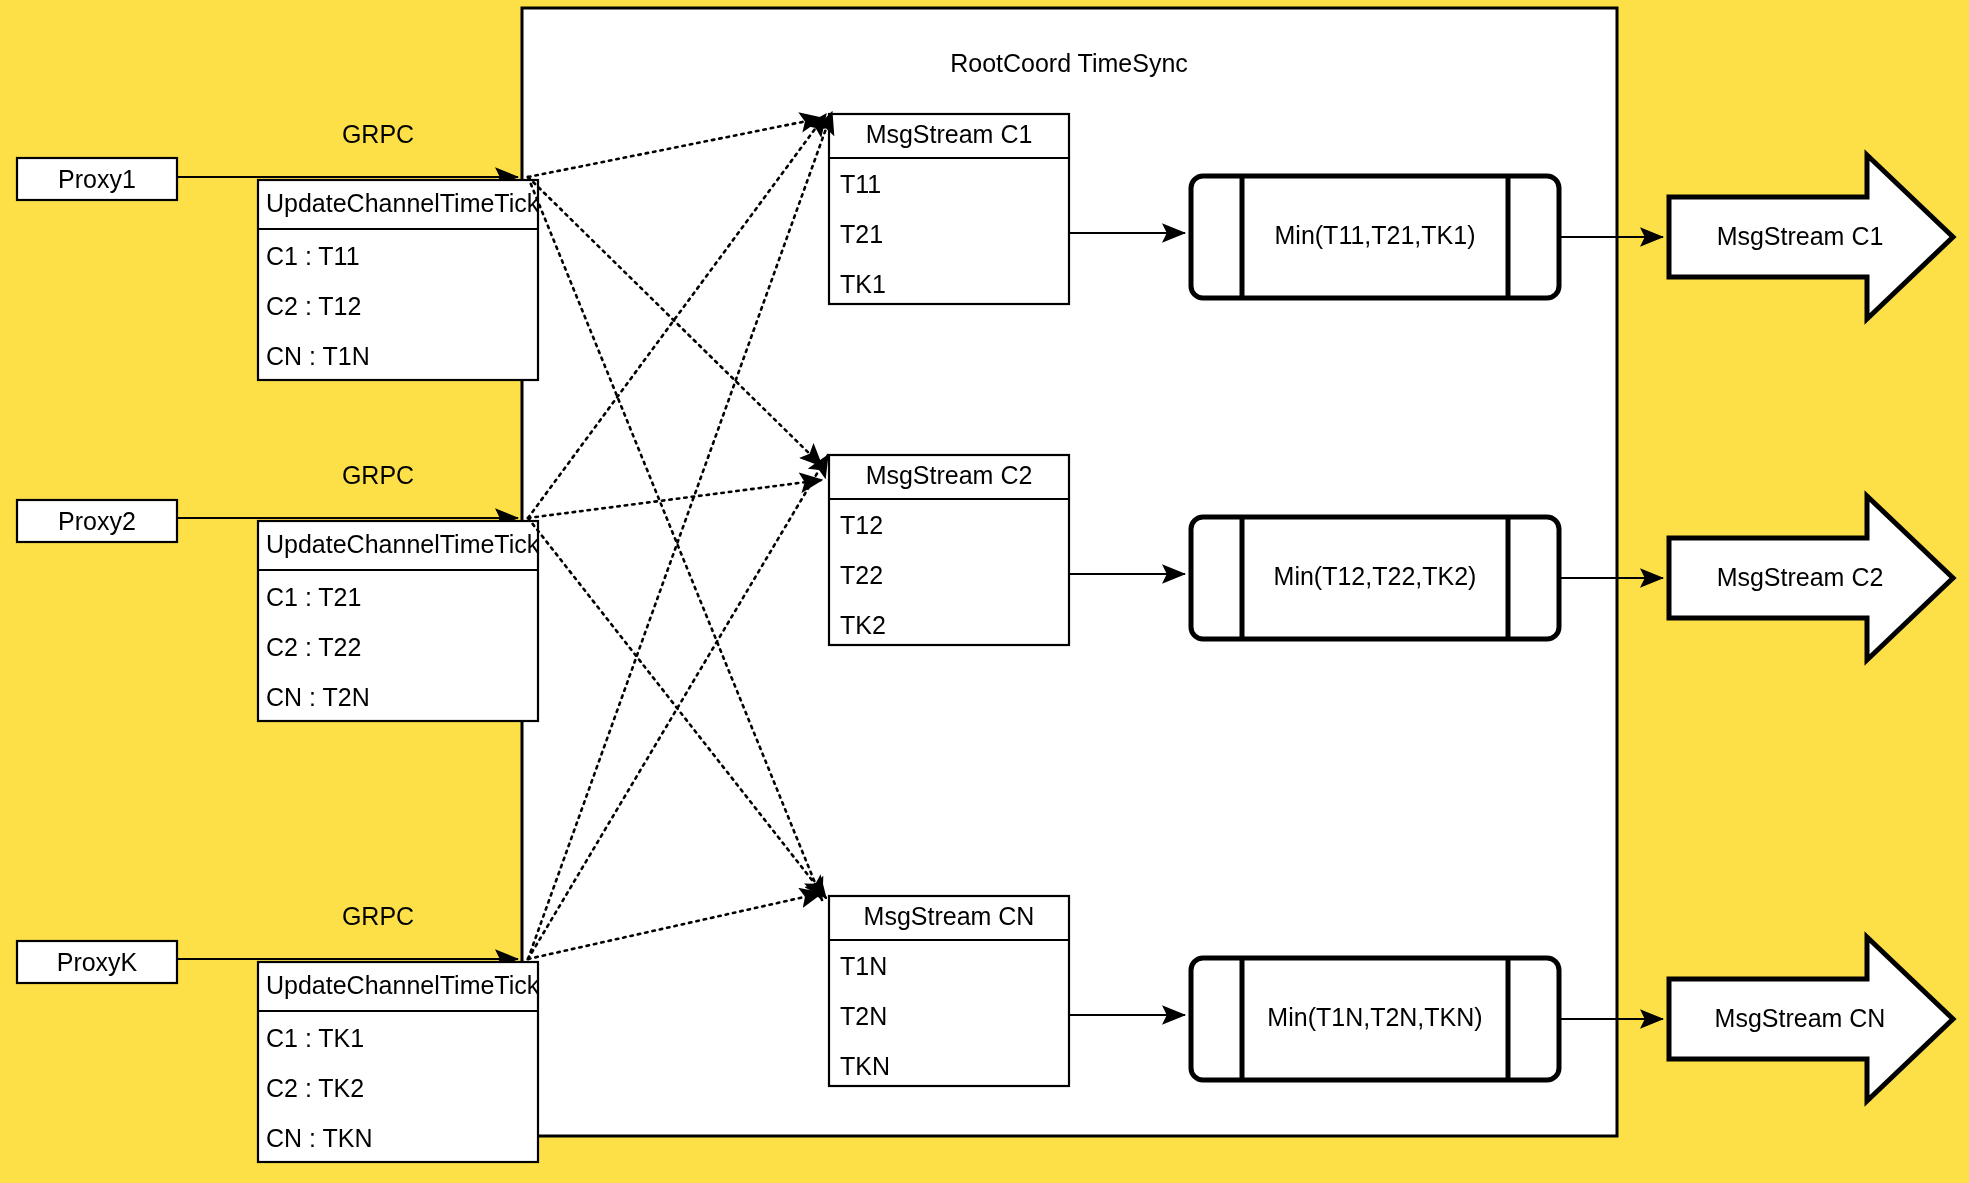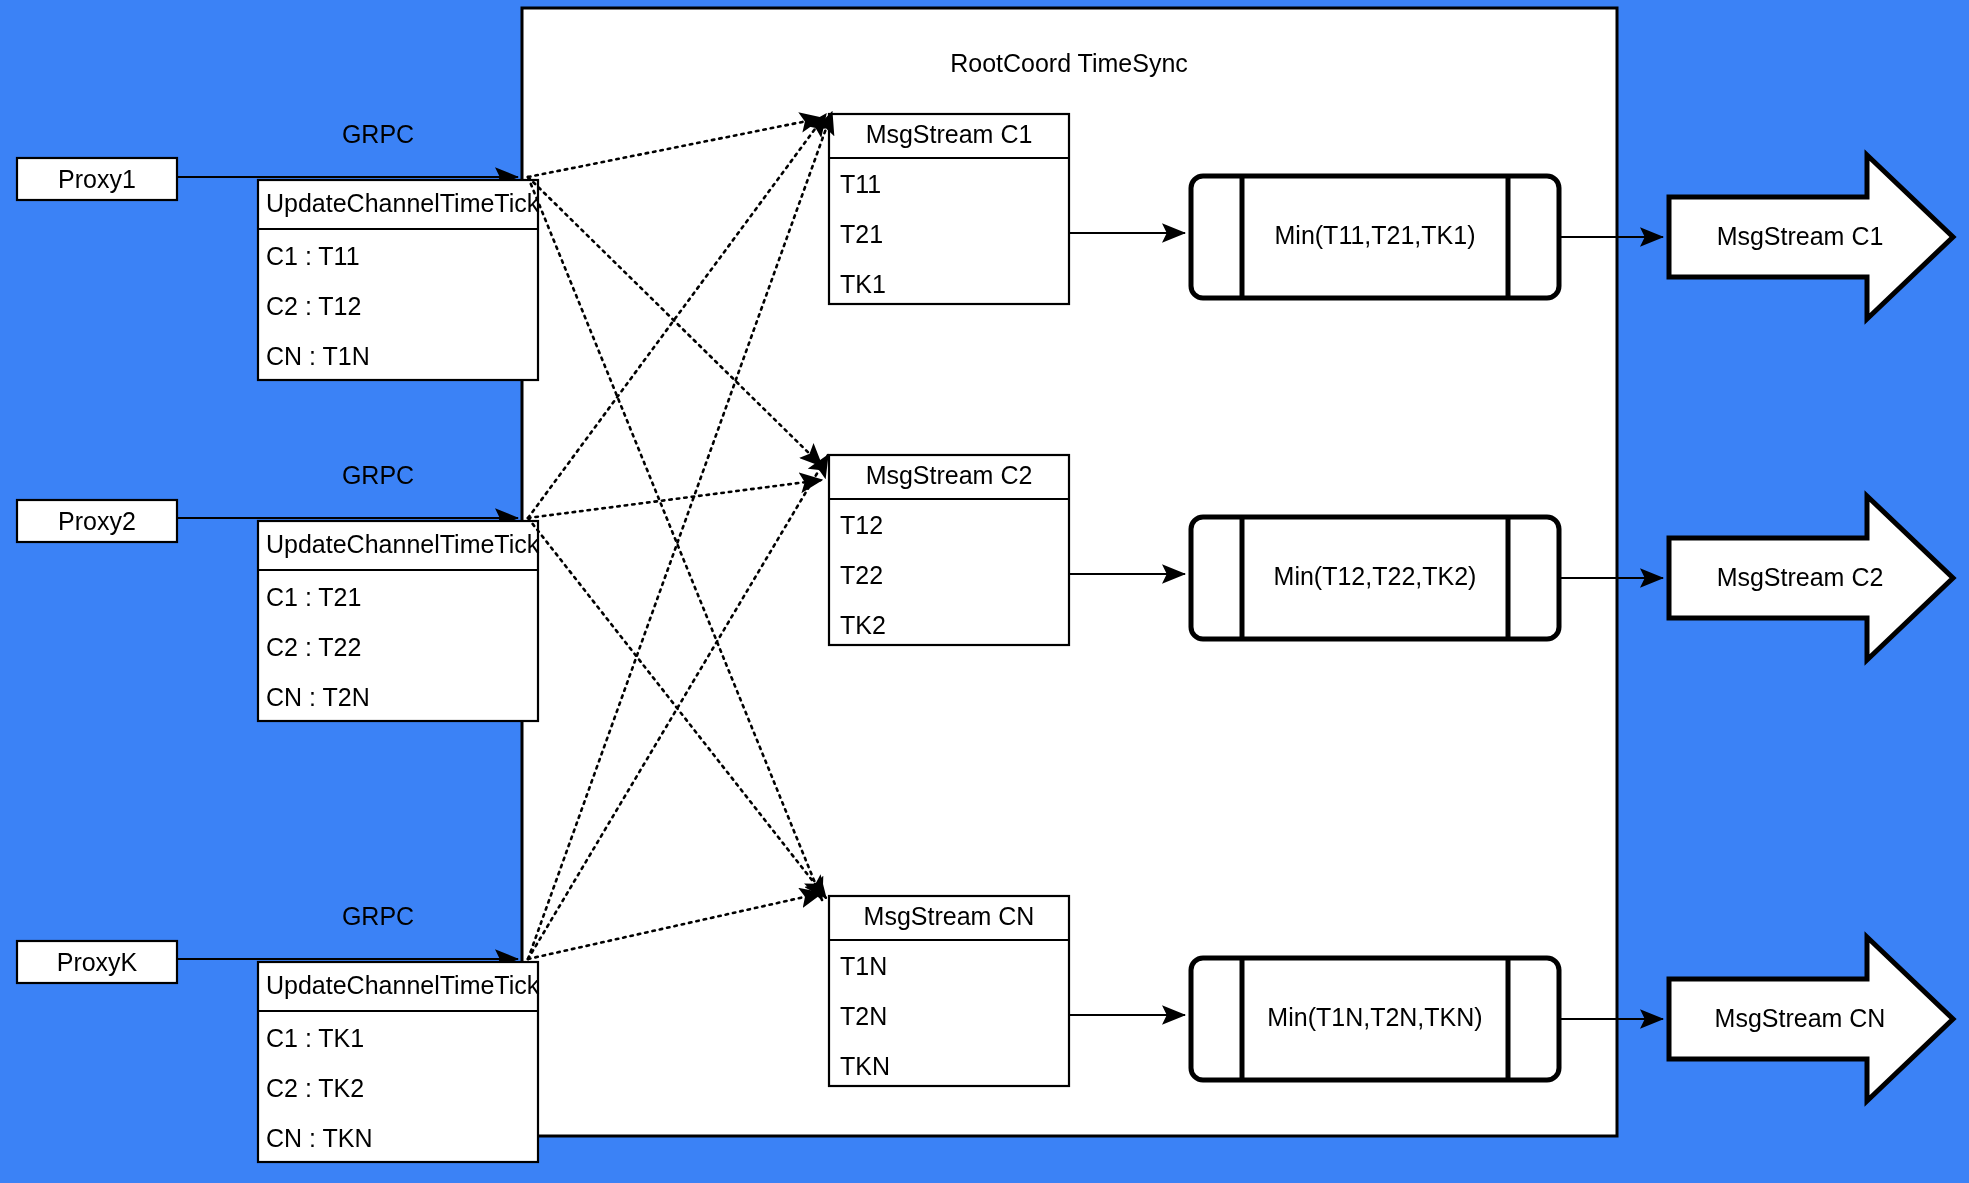--- a/index.html
+++ b/index.html
@@ -7,21 +7,21 @@
     padding: 0;
     background: #ffffff;
   }
   body {
     font-family: "Liberation Sans", sans-serif;
   }
   #diagram-root {
     position: relative;
     width: 1969px;
     height: 1183px;
-    background: #3b82f6;
+    background: #fde047;
     overflow: hidden;
   }
   svg.diagram {
     display: block;
     width: 1969px;
     height: 1183px;
   }
   text {
     font-family: "Liberation Sans", sans-serif;
     fill: #000000;

